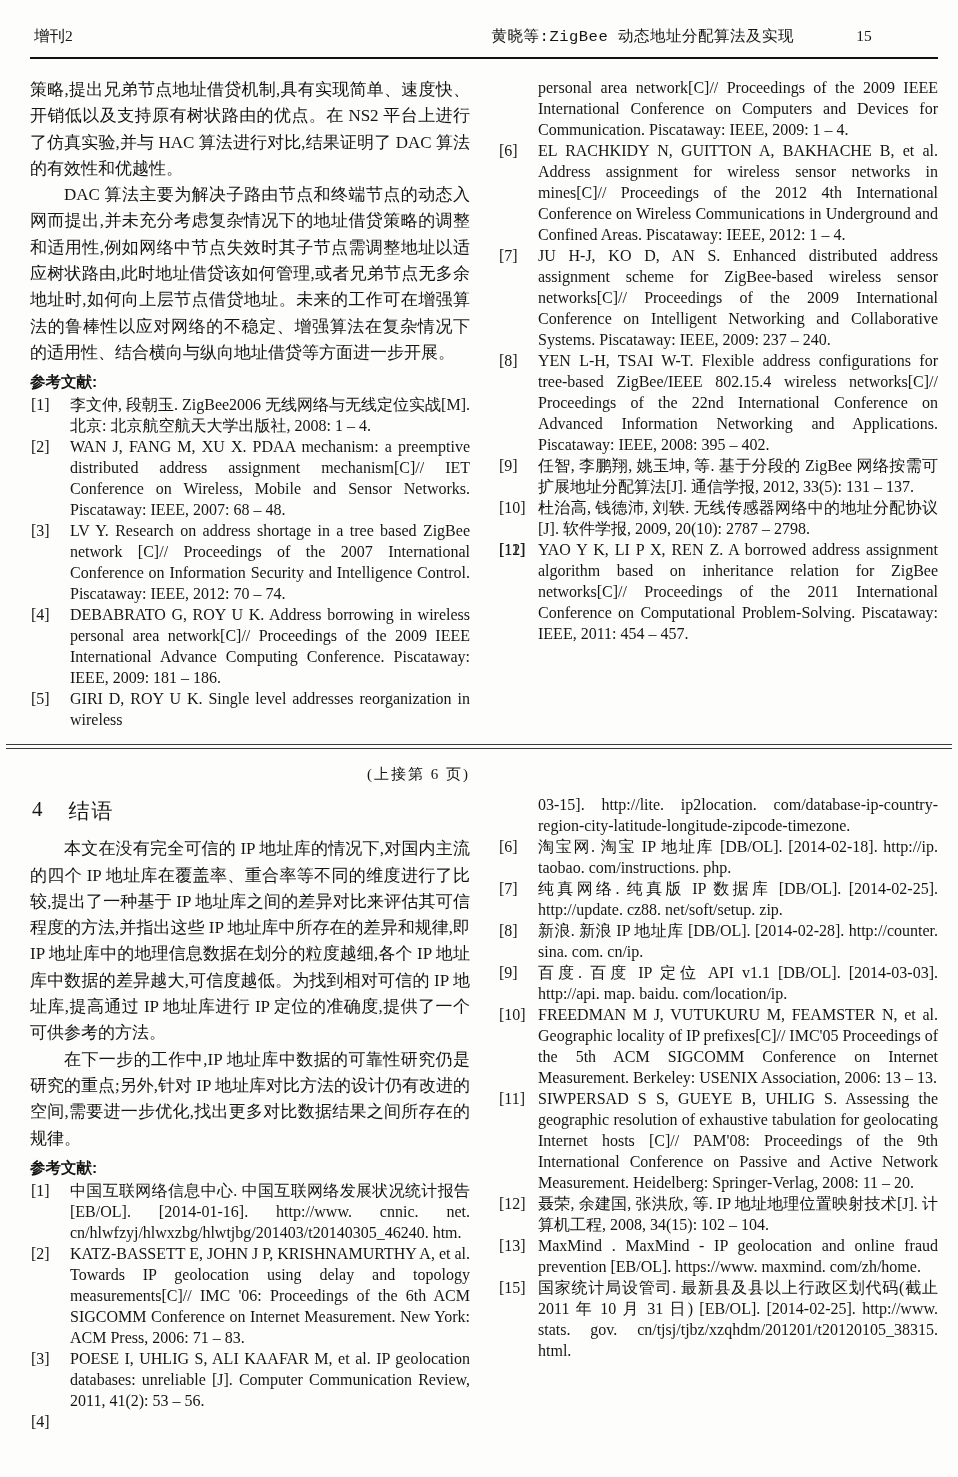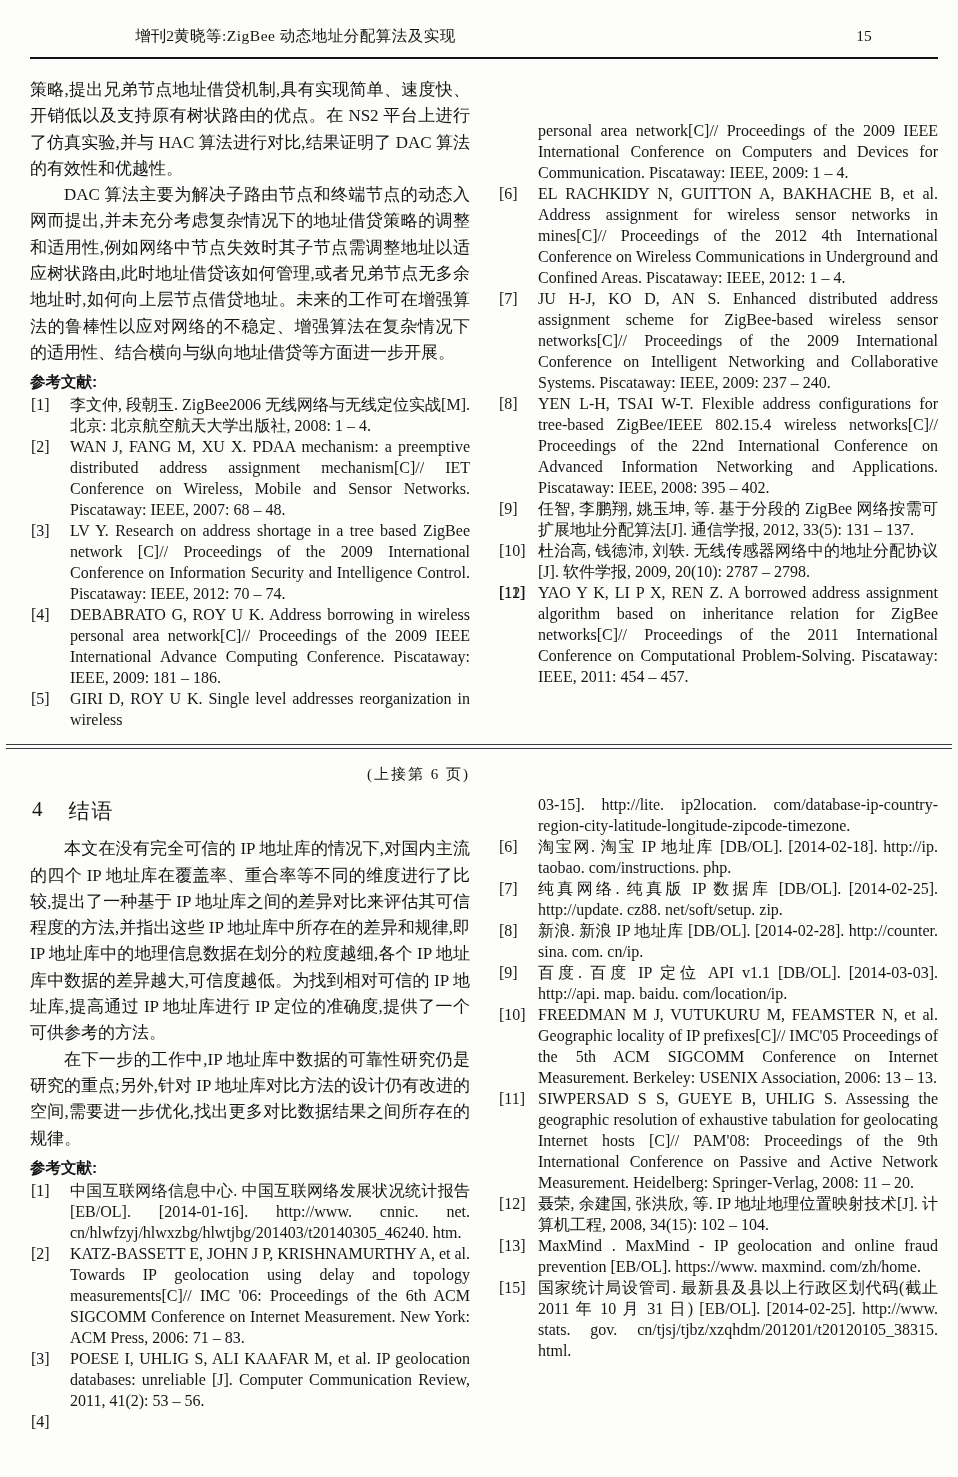--- a/index.html
+++ b/index.html
@@ -9,31 +9,31 @@
     margin:0 auto;
     background:#fdfdfb;
     color:#151515;
     font-family:"Liberation Serif","DejaVu Serif",serif;
     box-sizing:border-box;
     padding:24px 20px 0 30px;
     overflow:hidden;
   }
   
   .hdr{display:flex;align-items:baseline;font-size:15.5px;padding:2px 4px 0 4px;}
-  .hdr .hleft{width:140px;text-align:right;}
-  .hdr .hcenter{flex:1;text-align:left;letter-spacing:.5px;}
+  .hdr .hleft{width:140px;text-align:left;}
+  .hdr .hcenter{flex:1;text-align:right;letter-spacing:.5px;font-family:Liberation Mono, monospace;}
   .hdr .hright{width:140px;text-align:center;}
   .hdr-rule{border:none;border-top:2px solid #111;margin:10px 0 0 0;}
   
   .cols{display:flex;gap:28px;}
   .col{width:440px;box-sizing:border-box;}
   
   .body{font-size:17px;line-height:26.3px;text-align:justify;margin:0;}
   .indent{text-indent:2em;}
-  .top-pad{padding-top:18px;align-items:center;}
+  .top-pad{padding-top:18px;}
   
   .ref-heading{
     font-family:"Liberation Sans","DejaVu Sans",sans-serif;
     font-weight:700;font-size:15.5px;line-height:25px;margin-top:3px;
   }
   .ref{position:relative;padding-left:40px;font-size:16px;line-height:21px;text-align:justify;}
   .ref .num{position:absolute;left:1px;top:0;}
   
   .double-rule{
     height:3px;
@@ -65,21 +65,21 @@
       <div class="ref">
         <span class="num">[1]</span>
         <span>李文仲, 段朝玉. ZigBee2006 无线网络与无线定位实战[M]. 北京: 北京航空航天大学出版社, 2008: 1 – 4.</span>
       </div>
       <div class="ref">
         <span class="num">[2]</span>
         <span>WAN J, FANG M, XU X. PDAA mechanism: a preemptive distributed address assignment mechanism[C]// IET Conference on Wireless, Mobile and Sensor Networks. Piscataway: IEEE, 2007: 68 – 48.</span>
       </div>
       <div class="ref">
         <span class="num">[3]</span>
-        <span>LV Y. Research on address shortage in a tree based ZigBee network [C]// Proceedings of the 2009 International Conference on Information Security and Intelligence Control. Piscataway: IEEE, 2012: 70 – 74.</span>
+        <span>LV Y. Research on address shortage in a tree based ZigBee network [C]// Proceedings of the 2007 International Conference on Information Security and Intelligence Control. Piscataway: IEEE, 2012: 70 – 74.</span>
       </div>
       <div class="ref">
         <span class="num">[4]</span>
         <span>DEBABRATO G, ROY U K. Address borrowing in wireless personal area network[C]// Proceedings of the 2009 IEEE International Advance Computing Conference. Piscataway: IEEE, 2009: 181 – 186.</span>
       </div>
       <div class="ref">
         <span class="num">[5]</span>
         <span>GIRI D, ROY U K. Single level addresses reorganization in wireless</span>
       </div>
     </div>

